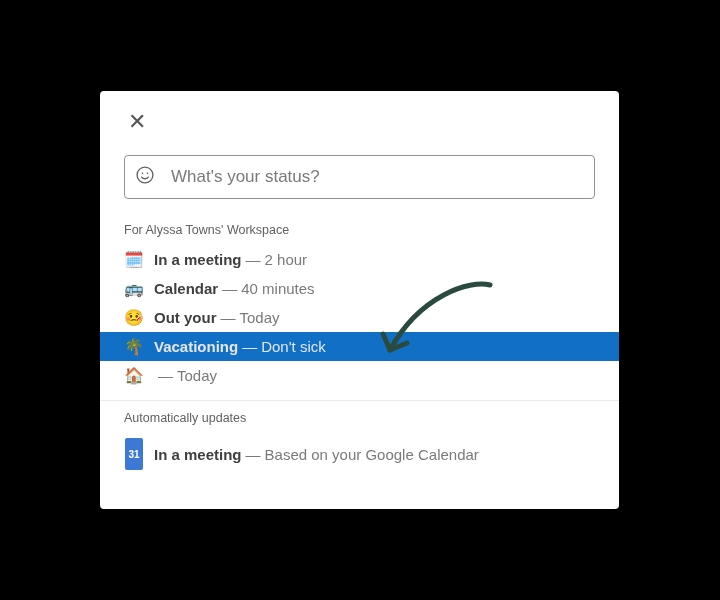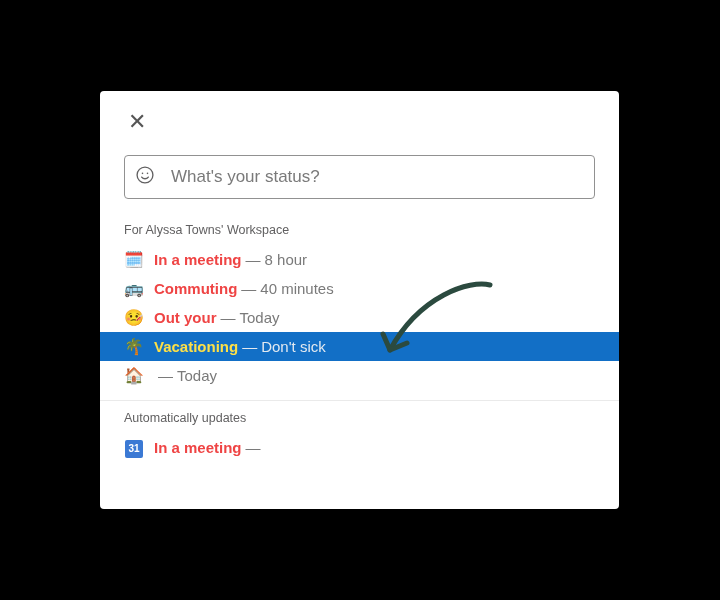--- a/index.html
+++ b/index.html
@@ -82,48 +82,48 @@
       cursor: pointer;
     }
     .option .emoji {
       width: 20px;
       text-align: center;
       margin-right: 10px;
       font-size: 16px;
     }
     .option .label {
       font-weight: 700;
-      color: #ef4444;
+      color: #404040;
     }
     .option .dash {
       color: #7a7a7a;
       margin: 0 4px;
     }
     .option .detail {
       color: #7a7a7a;
     }
     .option.selected {
       background: #126fc6;
     }
     .option.selected .label {
-      color: #fde047;
+      color: #e5e5e5;
     }
     .option.selected .dash,
     .option.selected .detail {
       color: #e2e9f0;
     }
     .auto-section {
       border-top: 1px solid #eaeaea;
       margin-top: 10px;
       padding-top: 4px;
     }
     .cal-icon {
       display: inline-flex;
       width: 18px;
-      height: 18px;
+      height: 32px;
       background: #3b79d4;
       color: #fff;
       font-size: 10px;
       font-weight: 700;
       align-items: center;
       justify-content: center;
       border-radius: 2px;
     }
     .arrow-annotation {
       position: absolute;
@@ -155,25 +155,25 @@
     </div>
   </div>
 
   <div class="section-label">For Alyssa Towns' Workspace</div>
 
   <ul class="option-list">
     <li class="option">
       <span class="emoji">🗓️</span>
       <span class="label">In a meeting</span>
       <span class="dash">—</span>
-      <span class="detail">8 hour</span>
+      <span class="detail">2 hour</span>
     </li>
     <li class="option">
       <span class="emoji">🚌</span>
-      <span class="label">Commuting</span>
+      <span class="label">Calendar</span>
       <span class="dash">—</span>
       <span class="detail">40 minutes</span>
     </li>
     <li class="option">
       <span class="emoji">🤒</span>
       <span class="label">Out your</span>
       <span class="dash">—</span>
       <span class="detail">Today</span>
     </li>
     <li class="option selected">
@@ -191,20 +191,21 @@
 
   <div class="auto-section">
     <div class="section-label">Automatically updates</div>
     <ul class="option-list">
       <li class="option">
         <span class="emoji">
           <span class="cal-icon">31</span>
         </span>
         <span class="label">In a meeting</span>
         <span class="dash">—</span>
+        <span class="detail">Based on your Google Calendar</span>
       </li>
     </ul>
   </div>
 
 </div>
 
 <svg class="arrow-annotation" width="160" height="110" viewBox="0 0 160 110">
   <path d="M 135 15 C 115 10, 65 25, 35 80" stroke="#2b4a3f" stroke-width="5" fill="none" stroke-linecap="round"></path>
   <path d="M 35 80 L 28 64 M 35 80 L 52 73" stroke="#2b4a3f" stroke-width="5" fill="none" stroke-linecap="round"></path>
 </svg>

